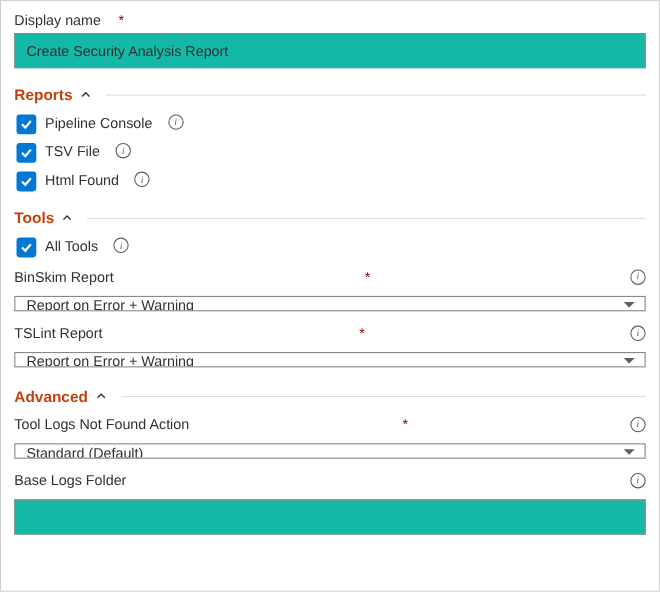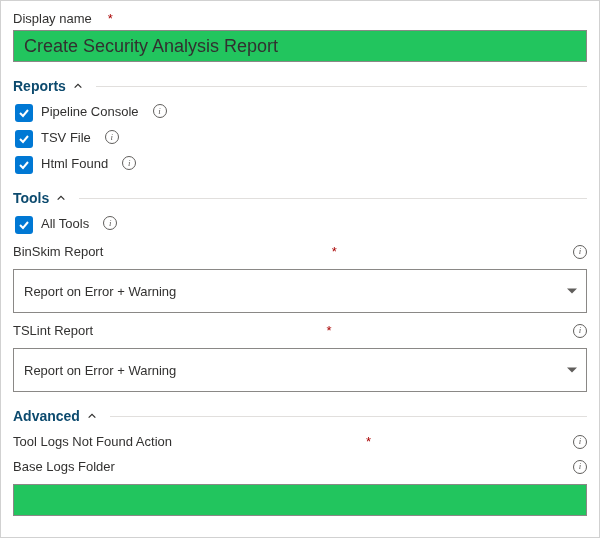--- a/index.html
+++ b/index.html
@@ -27,37 +27,37 @@
       margin-bottom: 4px;
     }
     .required {
       color: #a80000;
     }
     .text-input {
       width: 100%;
       height: 32px;
       border: 1px solid #8a8886;
       padding: 0 10px;
-      font-size: 18px;
+      font-size: 13px;
       font-family: inherit;
       color: #323130;
-      background: #22c55e;
+      background: #14b8a6;
     }
     .section-header {
       display: flex;
       align-items: center;
       gap: 6px;
       margin-top: 16px;
       margin-bottom: 10px;
       cursor: pointer;
     }
     .section-header .title {
       font-size: 14px;
       font-weight: 600;
-      color: #0c4a6e;
+      color: #c2410c;
     }
     .section-header .divider {
       flex: 1;
       height: 1px;
       background: #e1dfdd;
       margin-left: 6px;
     }
     .chevron {
       width: 12px;
       height: 12px;
@@ -110,21 +110,21 @@
       cursor: pointer;
       flex-shrink: 0;
       line-height: 1;
     }
     .select-wrap {
       position: relative;
       width: 100%;
     }
     .select {
       width: 100%;
-      height: 44px;
+      height: 14px;
       border: 1px solid #8a8886;
       padding: 0 28px 0 10px;
       font-size: 13px;
       font-family: inherit;
       color: #323130;
       background: #fff;
       appearance: none;
       -webkit-appearance: none;
       cursor: pointer;
     }
@@ -259,20 +259,25 @@
   </span>
   <span class="divider"></span>
 </div>
 
 <div class="sub-field">
   <div class="field-label">
     <span>Tool Logs Not Found Action</span>
     <span class="required">*</span>
     <span class="info-icon" style="margin-left:8px">i</span>
   </div>
+  <div class="select-wrap">
+    <select class="select">
+      <option>Standard (Default)</option>
+    </select>
+  </div>
 </div>
 
 <div class="sub-field">
   <div class="field-label">
     <span>Base Logs Folder</span>
     <span class="info-icon" style="margin-left:8px">i</span>
   </div>
   <input class="text-input" type="text" value="" style="">
 </div>
 

